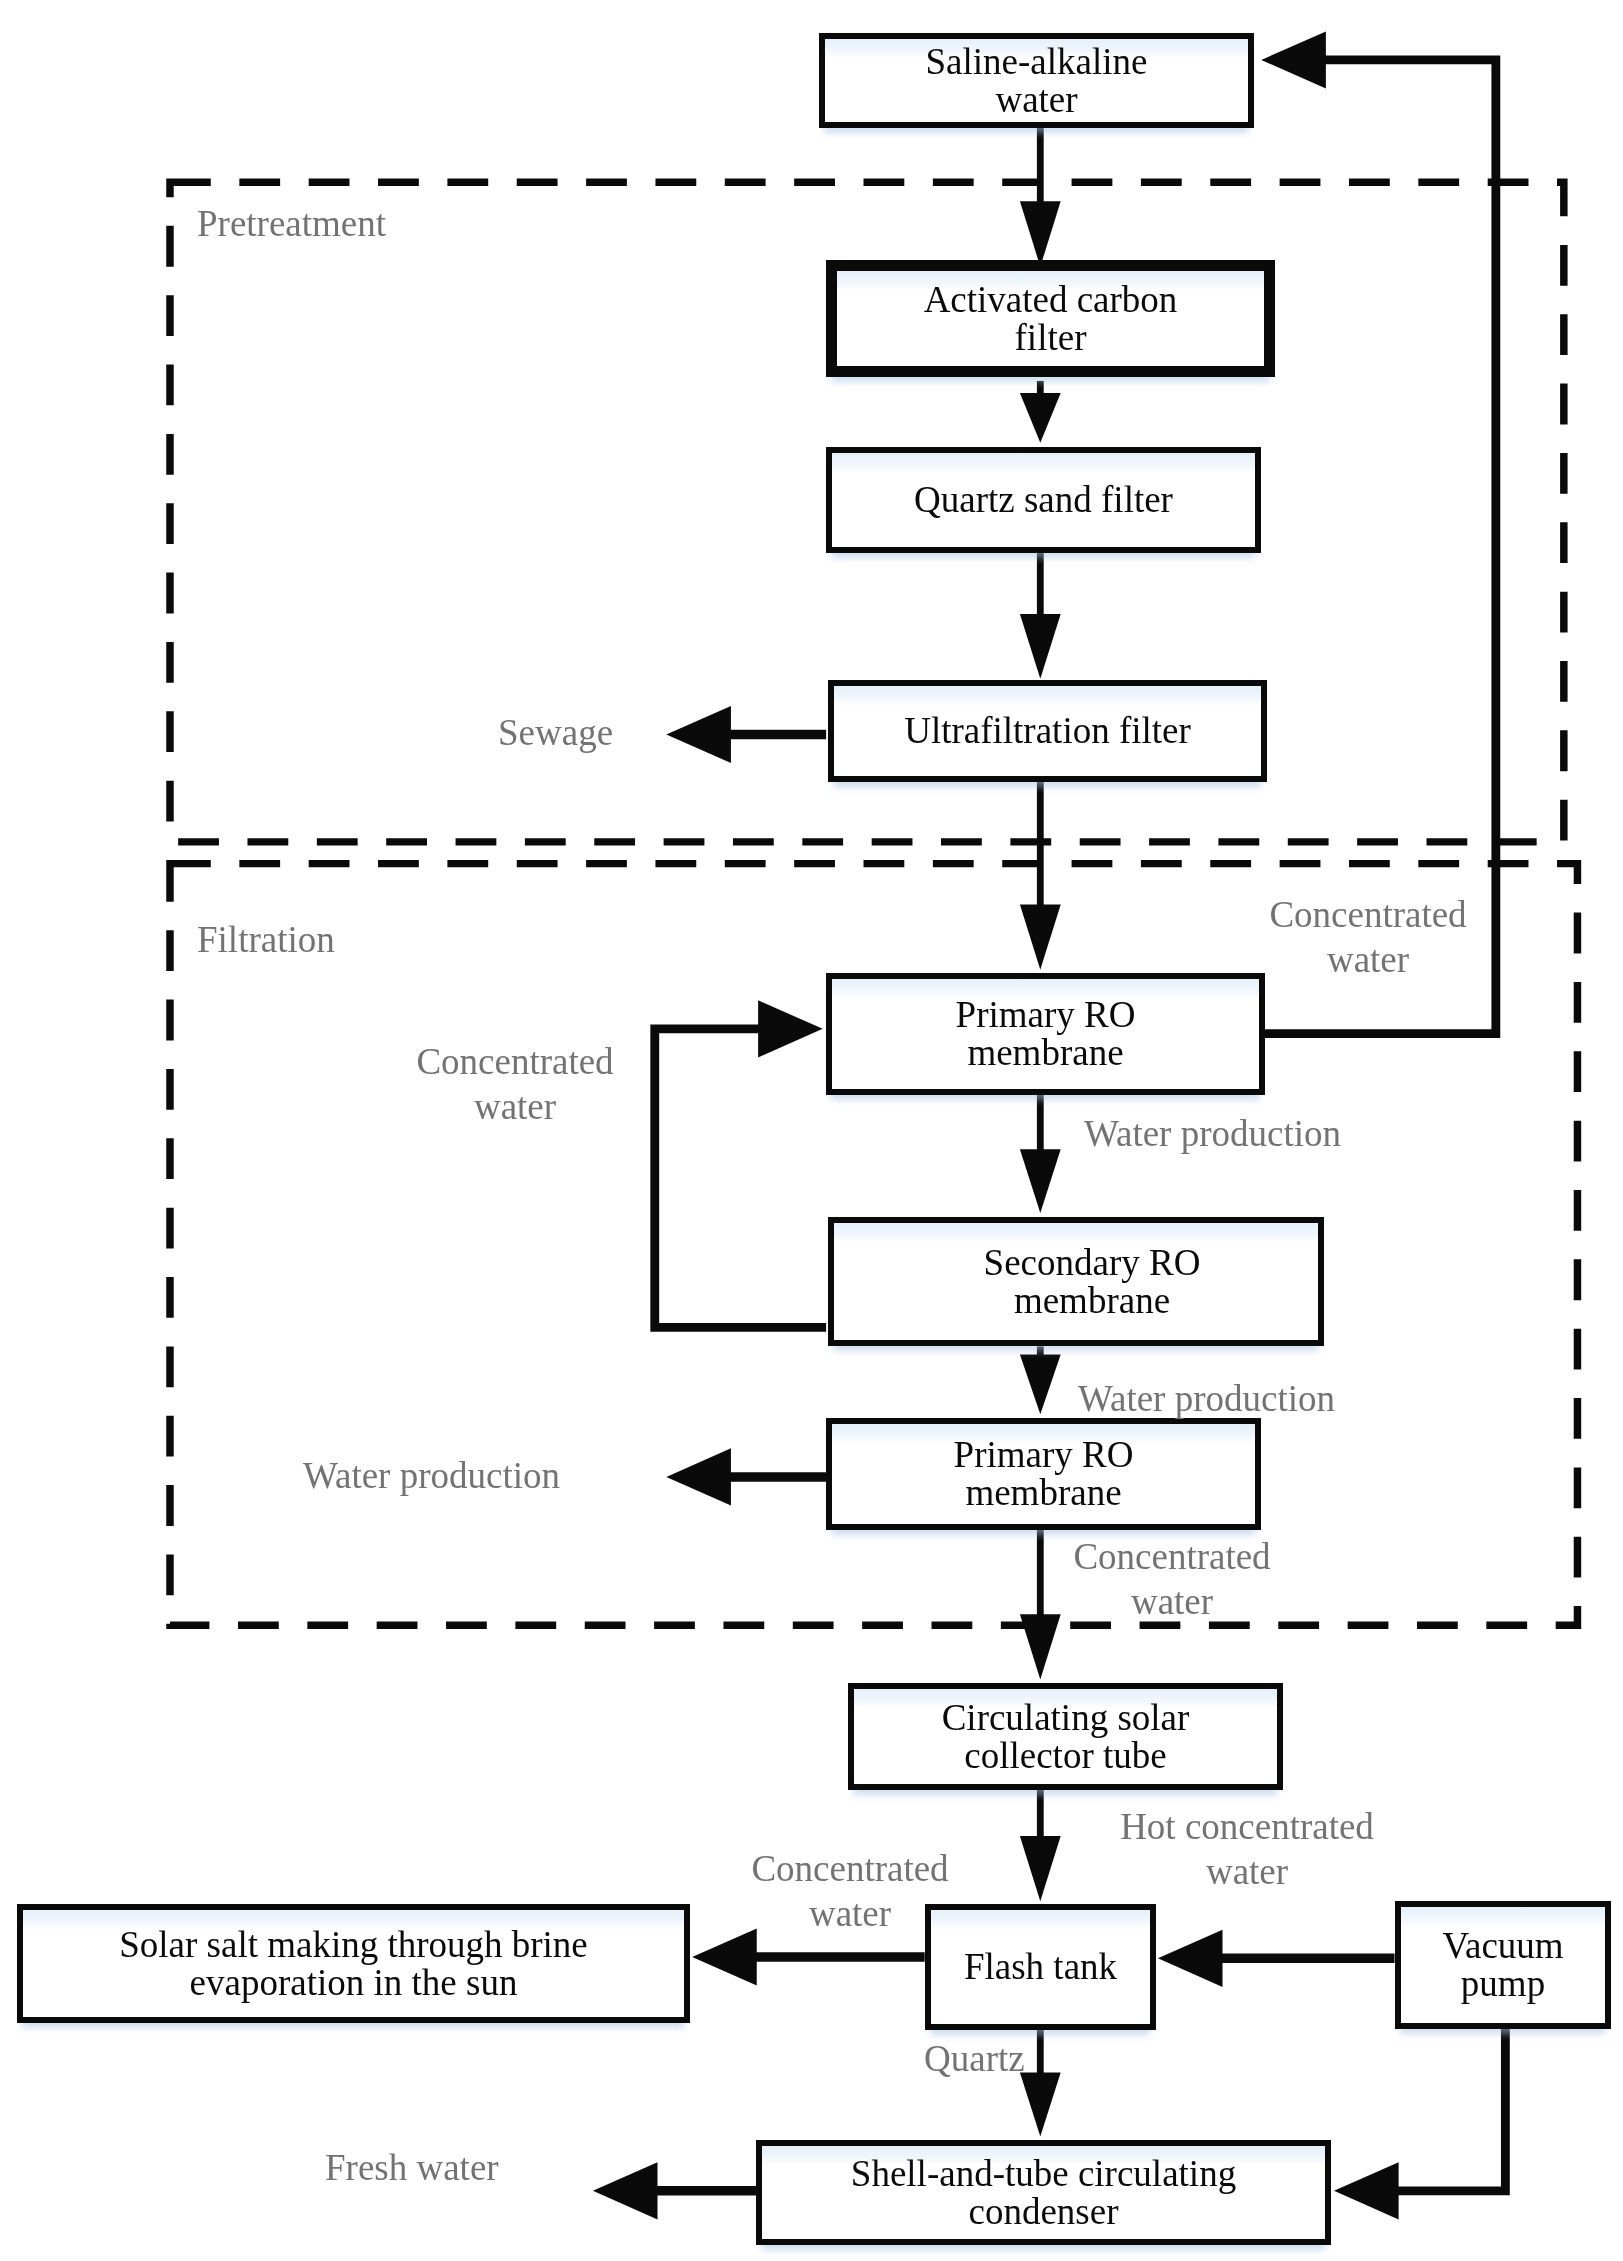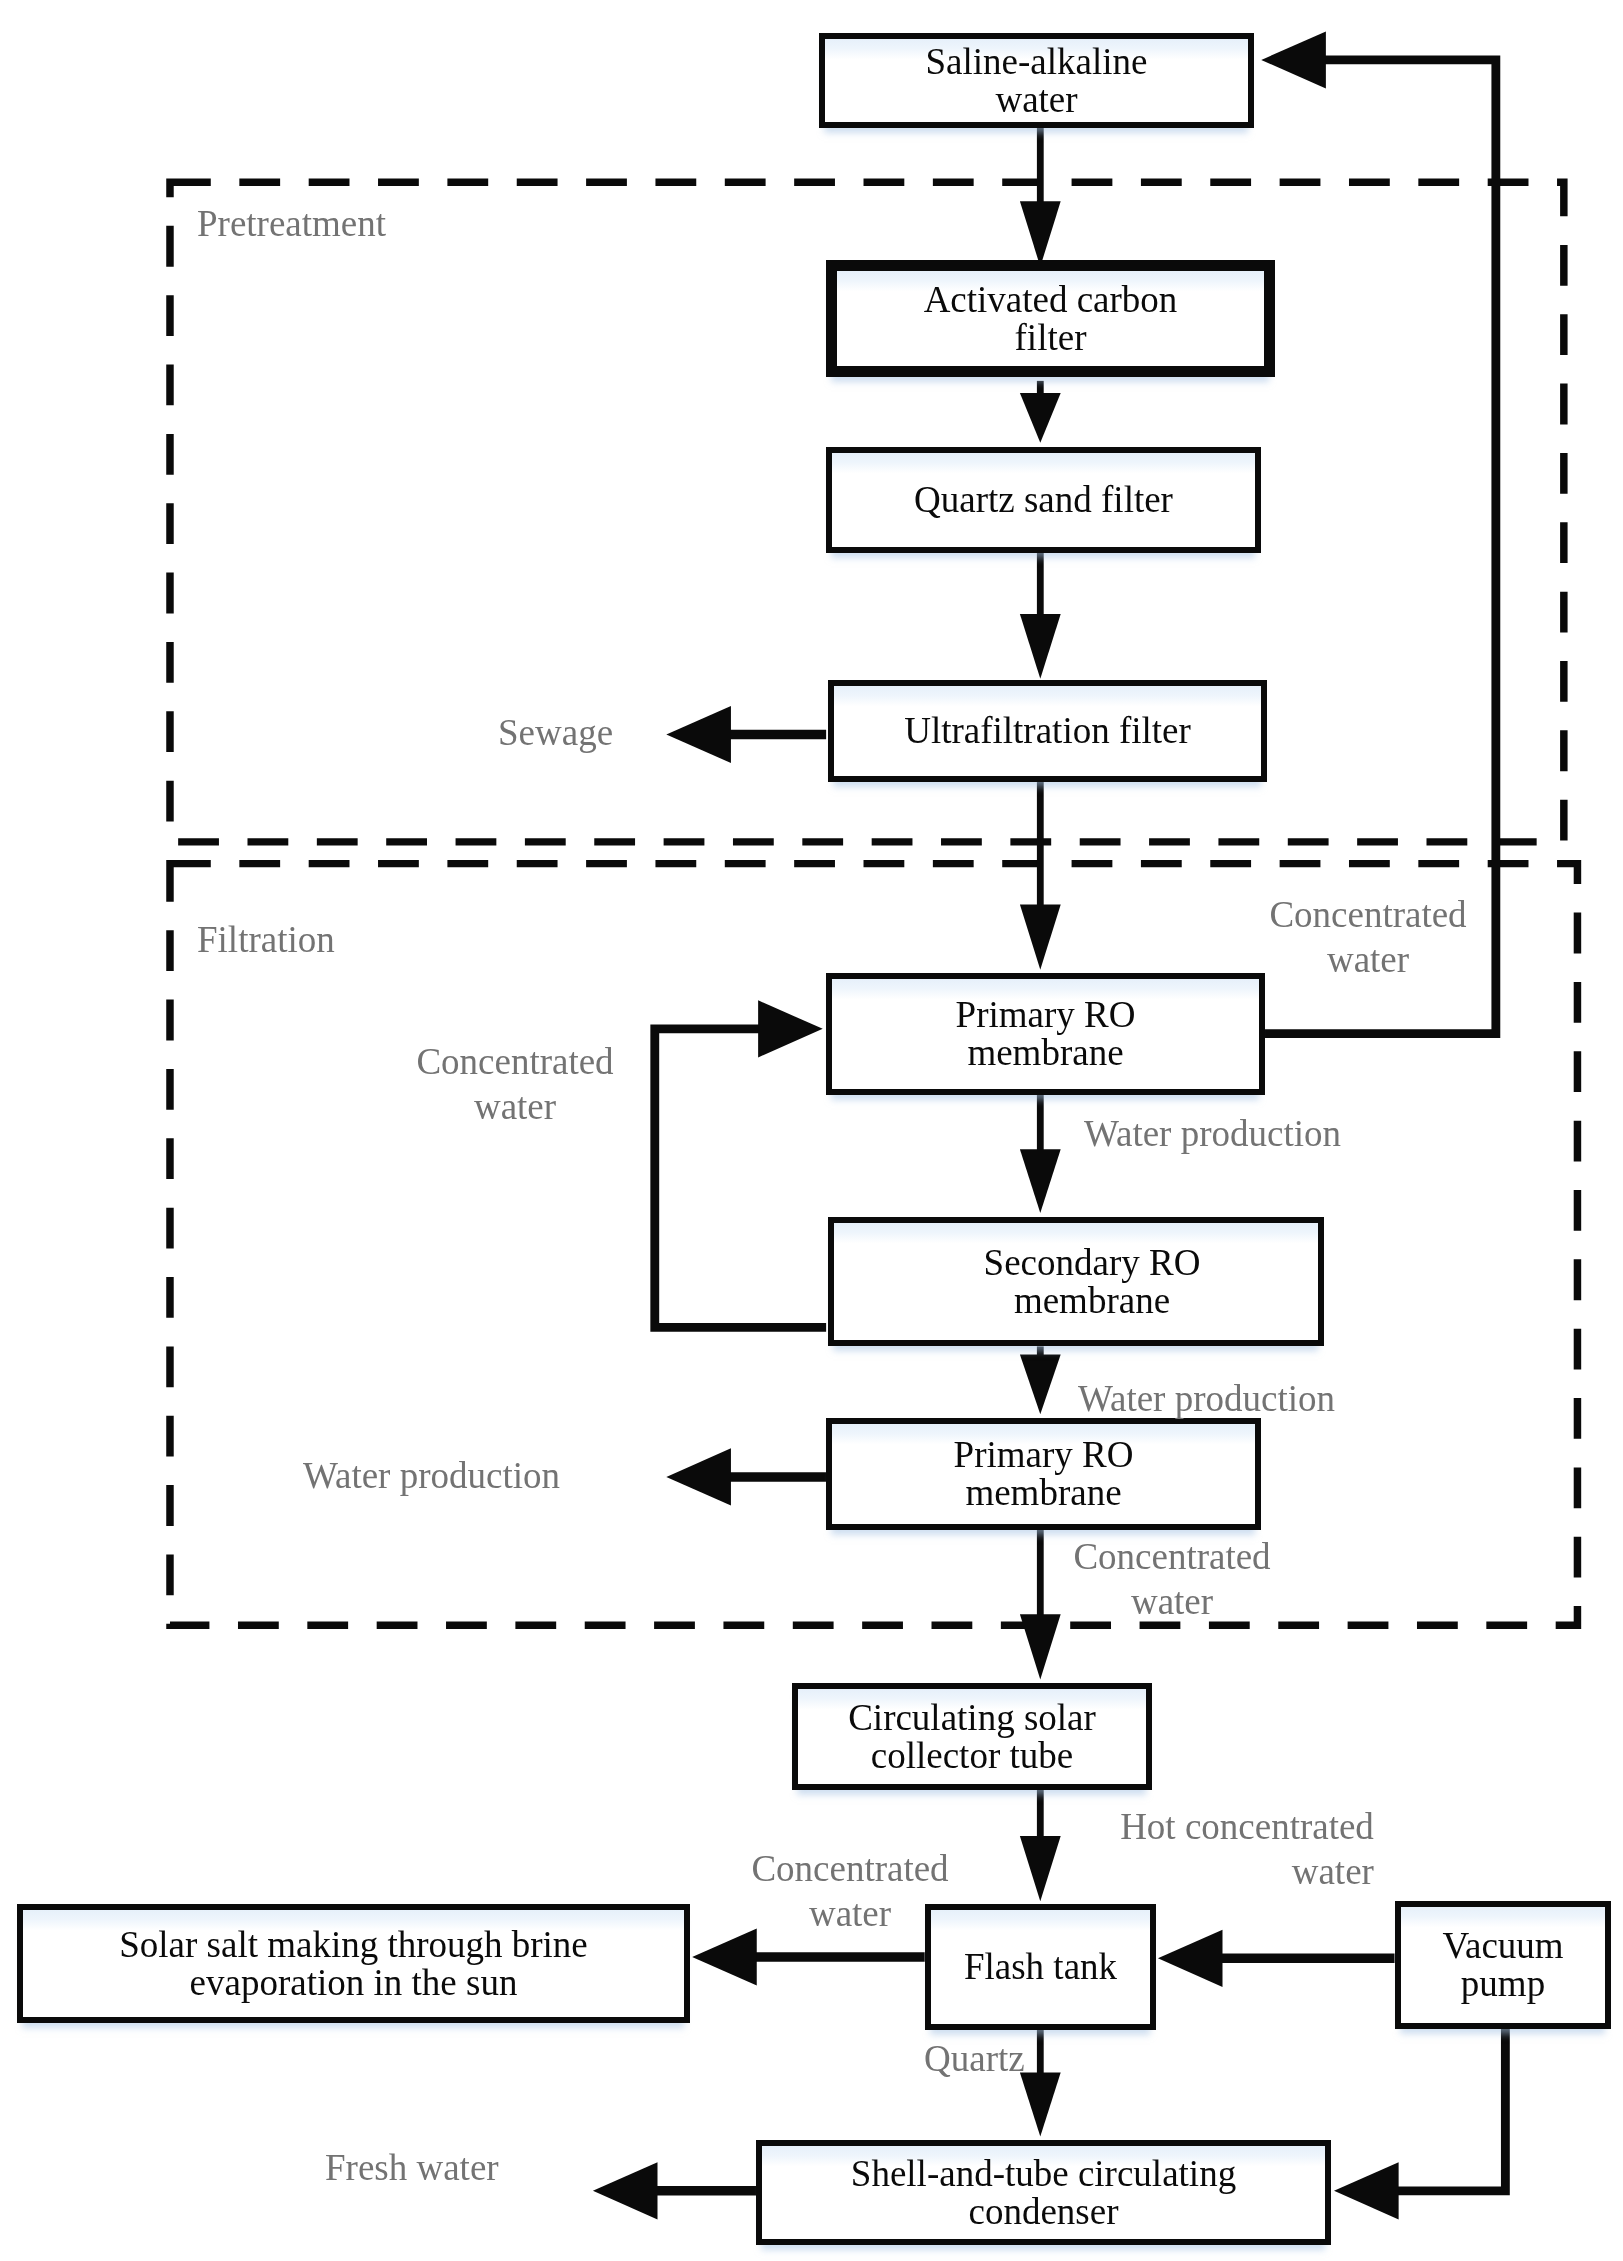--- a/index.html
+++ b/index.html
@@ -160,21 +160,21 @@
   <div class="node" style="left:828px; top:1217px; width:496px; height:129px;padding-left:32px;">
     <span class="node-label">Secondary RO
 membrane</span>
   </div>
 
   <div class="node" style="left:826px; top:1418px; width:435px; height:112px;">
     <span class="node-label">Primary RO
 membrane</span>
   </div>
 
-  <div class="node" style="left:792px; top:1683px; width:360px; height:107px;font-family:Liberation Serif, serif;">
+  <div class="node" style="left:848px; top:1683px; width:435px; height:107px;font-family:Liberation Serif, serif;">
     <span class="node-label">Circulating solar
 collector tube</span>
   </div>
 
   <div class="node" style="left:925px; top:1904px; width:231px; height:126px;">
     <span class="node-label">Flash tank</span>
   </div>
 
   <div class="node" style="left:1395px; top:1901px; width:216px; height:128px;">
     <span class="node-label">Vacuum
@@ -201,21 +201,21 @@
   <div class="edge-label centered" style="left:515px; top:1039px;">Concentrated
 water</div>
 
   <div class="edge-label" style="left:1078px; top:1376px;">Water production</div>
 
   <div class="edge-label" style="left:303px; top:1453px;">Water production</div>
 
   <div class="edge-label centered" style="left:1172px; top:1534px;">Concentrated
 water</div>
 
-  <div class="edge-label centered" style="left:1247px; top:1804px;text-align:right;">Hot concentrated
+  <div class="edge-label centered" style="left:1247px; top:1804px;">Hot concentrated
 water</div>
 
   <div class="edge-label centered" style="left:850px; top:1846px;">Concentrated
 water</div>
 
   <div class="edge-label" style="left:924px; top:2036px;">Quartz</div>
 
   <div class="edge-label" style="left:325px; top:2145px;">Fresh water</div>
 
 </div>

